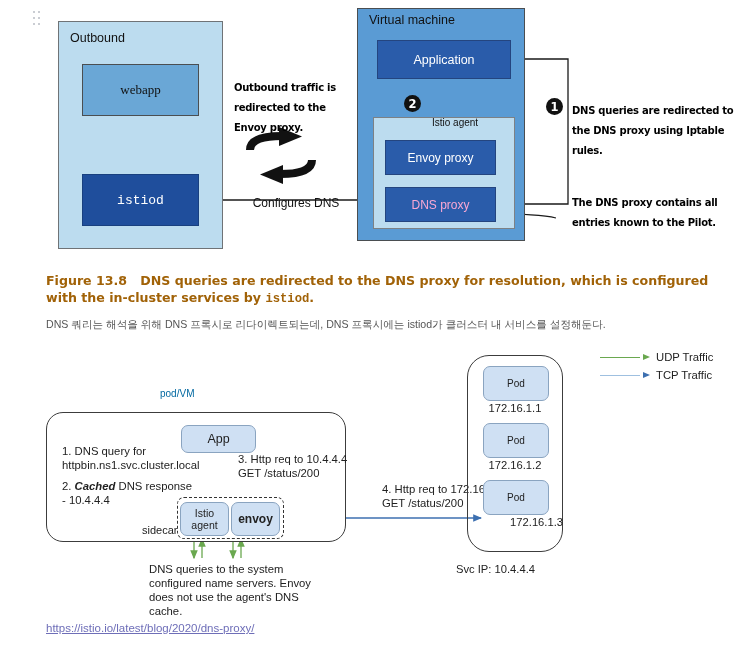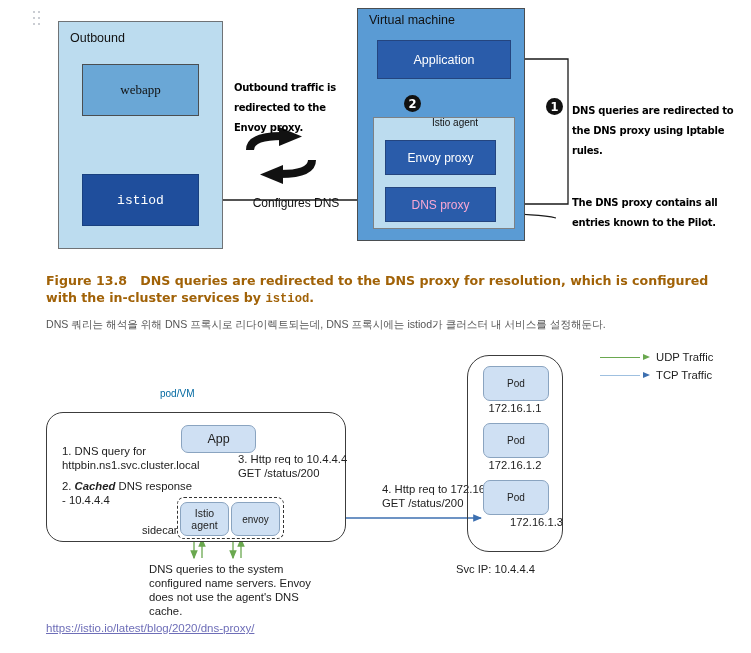--- a/index.html
+++ b/index.html
@@ -75,21 +75,21 @@
   #app-box span{font-size:12.5px;color:#222;}
 
   #sidecar-dash{position:absolute;left:177px;top:157px;width:107px;height:42px;
      border:1.3px dashed #333;border-radius:7px;box-sizing:border-box;}
   #istio-agent-sc{position:absolute;left:180px;top:162px;width:47px;height:32px;background:#cfe0f3;
      border:1.2px solid #8aa4c0;border-radius:7px;display:flex;align-items:center;justify-content:center;
      text-align:center;line-height:12px;}
   #istio-agent-sc span{font-size:10.5px;color:#222;}
   #envoy-sc{position:absolute;left:231px;top:162px;width:47px;height:32px;background:#cfe0f3;
      border:1.2px solid #8aa4c0;border-radius:7px;display:flex;align-items:center;justify-content:center;}
-  #envoy-sc span{font-size:10px;color:#222;}
+  #envoy-sc span{font-size:12px;color:#222;font-weight:bold;}
   #sidecar-label{position:absolute;left:142px;top:184px;font-size:11px;color:#222;}
 
   .f2txt{position:absolute;font-size:11.3px;line-height:14px;color:#222;}
   #step1{left:62px;top:104px;width:150px;}
   #step2{left:62px;top:139px;width:130px;}
   #step2 b{font-style:italic;font-weight:bold;}
   #step3{left:238px;top:112px;width:130px;}
   #step4{left:382px;top:142px;width:140px;}
   #dns-bottom-note{left:143px;top:222px;width:185px;margin-left:6px;}
 

